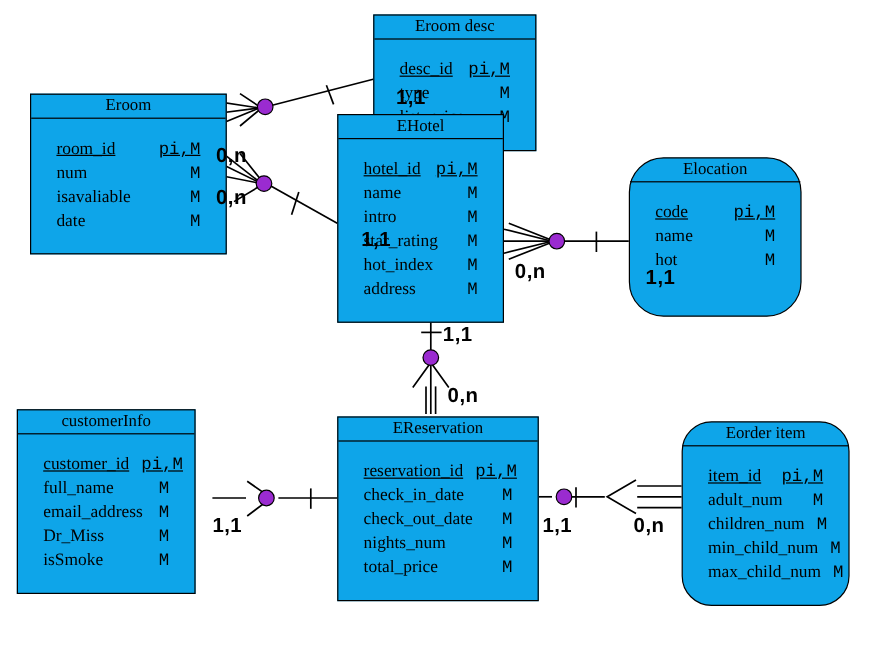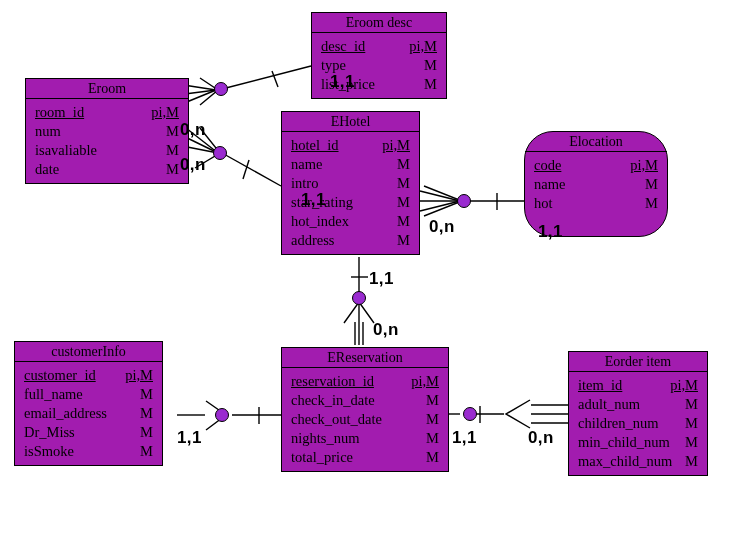--- a/index.html
+++ b/index.html
@@ -28,53 +28,53 @@
     left: 0; top: 0;
     width: 746px;
     height: 540px;
     z-index: 1;
   }
 
   
   .entity {
     position: absolute;
     z-index: 2;
-    background: #a21caf;
+    background: #0ea5e9;
     border: 1px solid #000000;
     box-sizing: border-box;
   }
   .entity-title {
     text-align: center;
     font-size: 14px;
     line-height: 19px;
     color: #000000;
     border-bottom: 1px solid #000000;
     white-space: nowrap;
     padding: 0 4px;
   }
   .attr-list {
     padding: 0;
-    margin: 4px;
+    margin: 16px;
   }
   .attr {
     display: flex;
     justify-content: space-between;
     align-items: baseline;
     font-size: 14.5px;
     line-height: 19px;
     color: #000000;
     padding: 0 5px 0 5px;
     white-space: nowrap;
   }
   .attr.pk .attr-name,
   .attr.pk .attr-type {
     text-decoration: underline;
   }
   .attr-name { text-align: left; }
-  .attr-type { text-align: right; padding-left: 10px; }
+  .attr-type { text-align: right; padding-left: 10px; font-family: Liberation Mono, monospace; }
   .attr.spacer { height: 19px; }
 
   
   .card {
     position: absolute;
     z-index: 3;
     font-family: "Liberation Sans", "DejaVu Sans", sans-serif;
     font-size: 17px;
     font-weight: bold;
     color: #000000;
@@ -194,21 +194,21 @@
         <span class="attr-name">isavaliable</span>
         <span class="attr-type">M</span>
       </div>
       <div class="attr">
         <span class="attr-name">date</span>
         <span class="attr-type">M</span>
       </div>
     </div>
   </div>
 
-  <div class="entity" style="left:281px; top:111px; width:139px;">
+  <div class="entity" style="left:281px; top:95px; width:139px;">
     <div class="entity-title">EHotel</div>
     <div class="attr-list">
       <div class="attr pk">
         <span class="attr-name">hotel_id</span>
         <span class="attr-type">pi,M</span>
       </div>
       <div class="attr">
         <span class="attr-name">name</span>
         <span class="attr-type">M</span>
       </div>
@@ -295,21 +295,21 @@
         <span class="attr-name">nights_num</span>
         <span class="attr-type">M</span>
       </div>
       <div class="attr">
         <span class="attr-name">total_price</span>
         <span class="attr-type">M</span>
       </div>
     </div>
   </div>
 
-  <div class="entity" style="left:568px; top:351px; width:140px;">
+  <div class="entity" style="left:568px; top:351px; width:140px;border-radius:25px;">
     <div class="entity-title">Eorder  item</div>
     <div class="attr-list">
       <div class="attr pk">
         <span class="attr-name">item_id</span>
         <span class="attr-type">pi,M</span>
       </div>
       <div class="attr">
         <span class="attr-name">adult_num</span>
         <span class="attr-type">M</span>
       </div>

